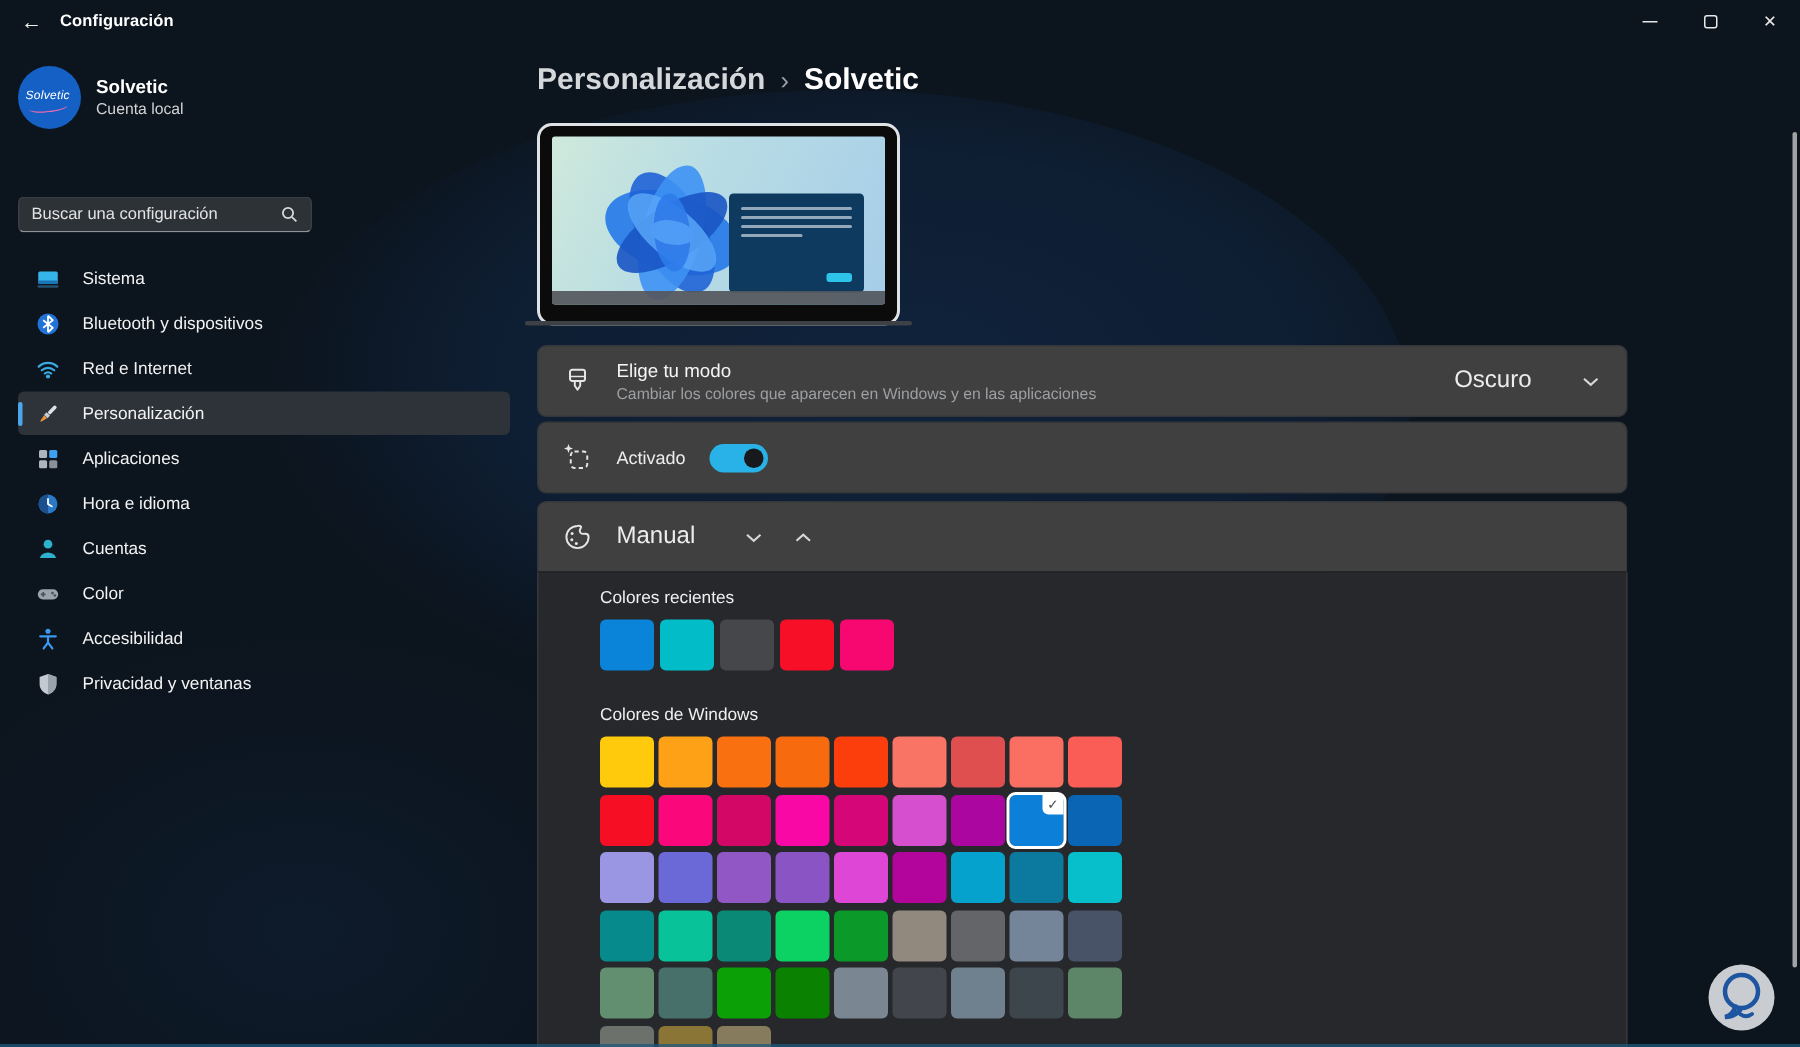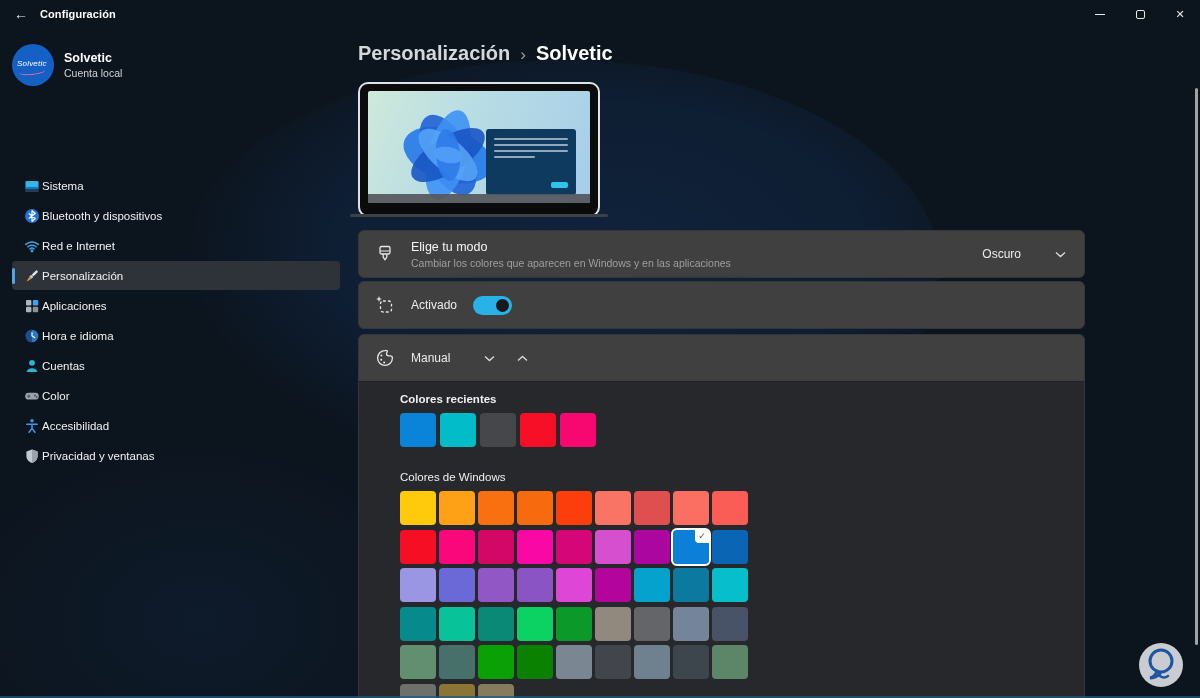--- a/index.html
+++ b/index.html
@@ -32,21 +32,21 @@
   #search-box { position:absolute; left:12px; top:103px; width:196px; height:24px; background:#2d3237;
                 border:1px solid #3a3f44; border-bottom:1px solid #8d9398; border-radius:4px;
                 display:flex; align-items:center; padding:0 8px; }
   #search-box span { font-size:11px; color:#e3e3e3; flex:1; }
   #nav { position:absolute; left:4px; top:142px; right:4px; }
   .nav-item { display:flex; align-items:center; height:29px; margin:1px 6px 1px 8px; border-radius:4px;
               padding-left:12px; position:relative; cursor:pointer; }
   .nav-item.sel { background:#2d3339; }
   .nav-item.sel::before { content:""; position:absolute; left:0; top:6.5px; width:3px; height:16px; border-radius:2px; background:#4da6e8; }
   .nav-ic { width:16px; height:16px; flex:none; display:flex; align-items:center; justify-content:center; }
-  .nav-label { font-size:11.5px; margin-left:2px; color:#f2f2f2; }
+  .nav-label { font-size:11.5px; margin-left:15px; color:#f2f2f2; }
 
   
   #main { position:absolute; left:358px; top:28px; width:727px; bottom:0; z-index:3; }
   #breadcrumb { display:flex; align-items:baseline; margin-top:14px; }
   #bc-parent { font-size:20px; font-weight:600; color:#d4d8db; }
   #bc-sep { font-size:17px; color:#9aa0a6; margin:0 10px; }
   #bc-current { font-size:20px; font-weight:700; color:#fff; }
 
   
   #preview { position:absolute; left:0; top:54px; width:242px; height:135px; background:#0b0b0c;
@@ -64,33 +64,33 @@
   
   .card { position:absolute; left:0; width:727px; background:#404040; border:1px solid #35363a; border-radius:6px;
           display:flex; align-items:center; padding:0 18px 0 16px; }
   #row-mode { top:202px; height:48px; }
   #row-transparency { top:253px; height:48px; }
   #row-accent-header { top:306px; height:47px; border-radius:6px 6px 0 0; border-bottom:none; }
   .row-ic { width:20px; height:20px; flex:none; margin-right:16px; }
   .row-text { flex:1; min-width:0; }
   .row-title { font-size:12.5px; color:#f5f5f5; }
   .row-sub { font-size:10.5px; color:#9d9fa2; margin-top:3px; }
-  .row-value { font-size:12px; color:#ececec; margin-right:28px; }
+  .row-value { font-size:16px; color:#ececec; margin-right:28px; }
   .chev { margin-left:6px; display:flex; align-items:center; }
   .chev svg { display:block; }
   #toggle { width:39px; height:19px; border-radius:10px; background:#29b2e8; position:relative; margin-left:16px; cursor:pointer; }
   #toggle .knob { position:absolute; right:3px; top:3px; width:13px; height:13px; border-radius:50%; background:#17191c; }
   #status-activado { font-size:12px; color:#ececec; }
   #chev-up { margin-left:22px; }
 
   
   #accent-body { position:absolute; left:0; top:353px; width:727px; height:345px; background:#27282c;
                  border:1px solid #35363a; border-top:1px solid #222327; overflow:hidden; }
   .swatch-label { font-size:11.5px; color:#f0f0f0; margin:0 0 8px 41px; }
-  #recent-label { padding-top:11px;font-weight:bold; }
+  #recent-label { padding-top:11px; }
   #recent-grid { display:grid; grid-template-columns:repeat(5,36px); gap:4px; margin-left:41px; }
   #windows-label { margin-top:24px; }
   #windows-grid { display:grid; grid-template-columns:repeat(9,36px); gap:4.5px 3px; margin-left:41px; }
   .sw { width:36px; height:34px; border-radius:4px; cursor:pointer; position:relative; }
   .sw.sel { outline:2.5px solid #fff; outline-offset:0; }
   .sw .corner { position:absolute; top:0; right:0; width:14px; height:13px; background:#fff;
                 border-radius:0 3px 0 4px; display:flex; align-items:center; justify-content:center;
                 font-size:9px; color:#4a4d52; font-weight:bold; }
 
   
@@ -121,20 +121,27 @@
 <div id="sidebar">
   <div id="account">
     <div id="avatar">
       <span class="script">Solvetic</span>
       <span class="swoosh"></span>
     </div>
     <div id="account-text">
       <div id="account-name">Solvetic</div>
       <div id="account-type">Cuenta local</div>
     </div>
+  </div>
+  <div id="search-box">
+    <span>Buscar una configuración</span>
+    <svg width="12" height="12" viewBox="0 0 12 12">
+      <circle cx="5" cy="5" r="3.4" fill="none" stroke="#d8d8d8" stroke-width="1.2"></circle>
+      <line x1="7.7" y1="7.7" x2="10.6" y2="10.6" stroke="#d8d8d8" stroke-width="1.2"></line>
+    </svg>
   </div>
   <div id="nav">
       <div class="nav-item">
         <span class="nav-ic">
           <svg width="16" height="16" viewBox="0 0 16 16">
             <rect x="1.5" y="3" width="13" height="8.2" rx="1" fill="#34b4e8"></rect>
             <rect x="1.5" y="9" width="13" height="2.2" fill="#1b74b8"></rect>
             <rect x="1" y="12.2" width="14" height="1.6" rx=".8" fill="#23506e"></rect>
           </svg>
         </span>

